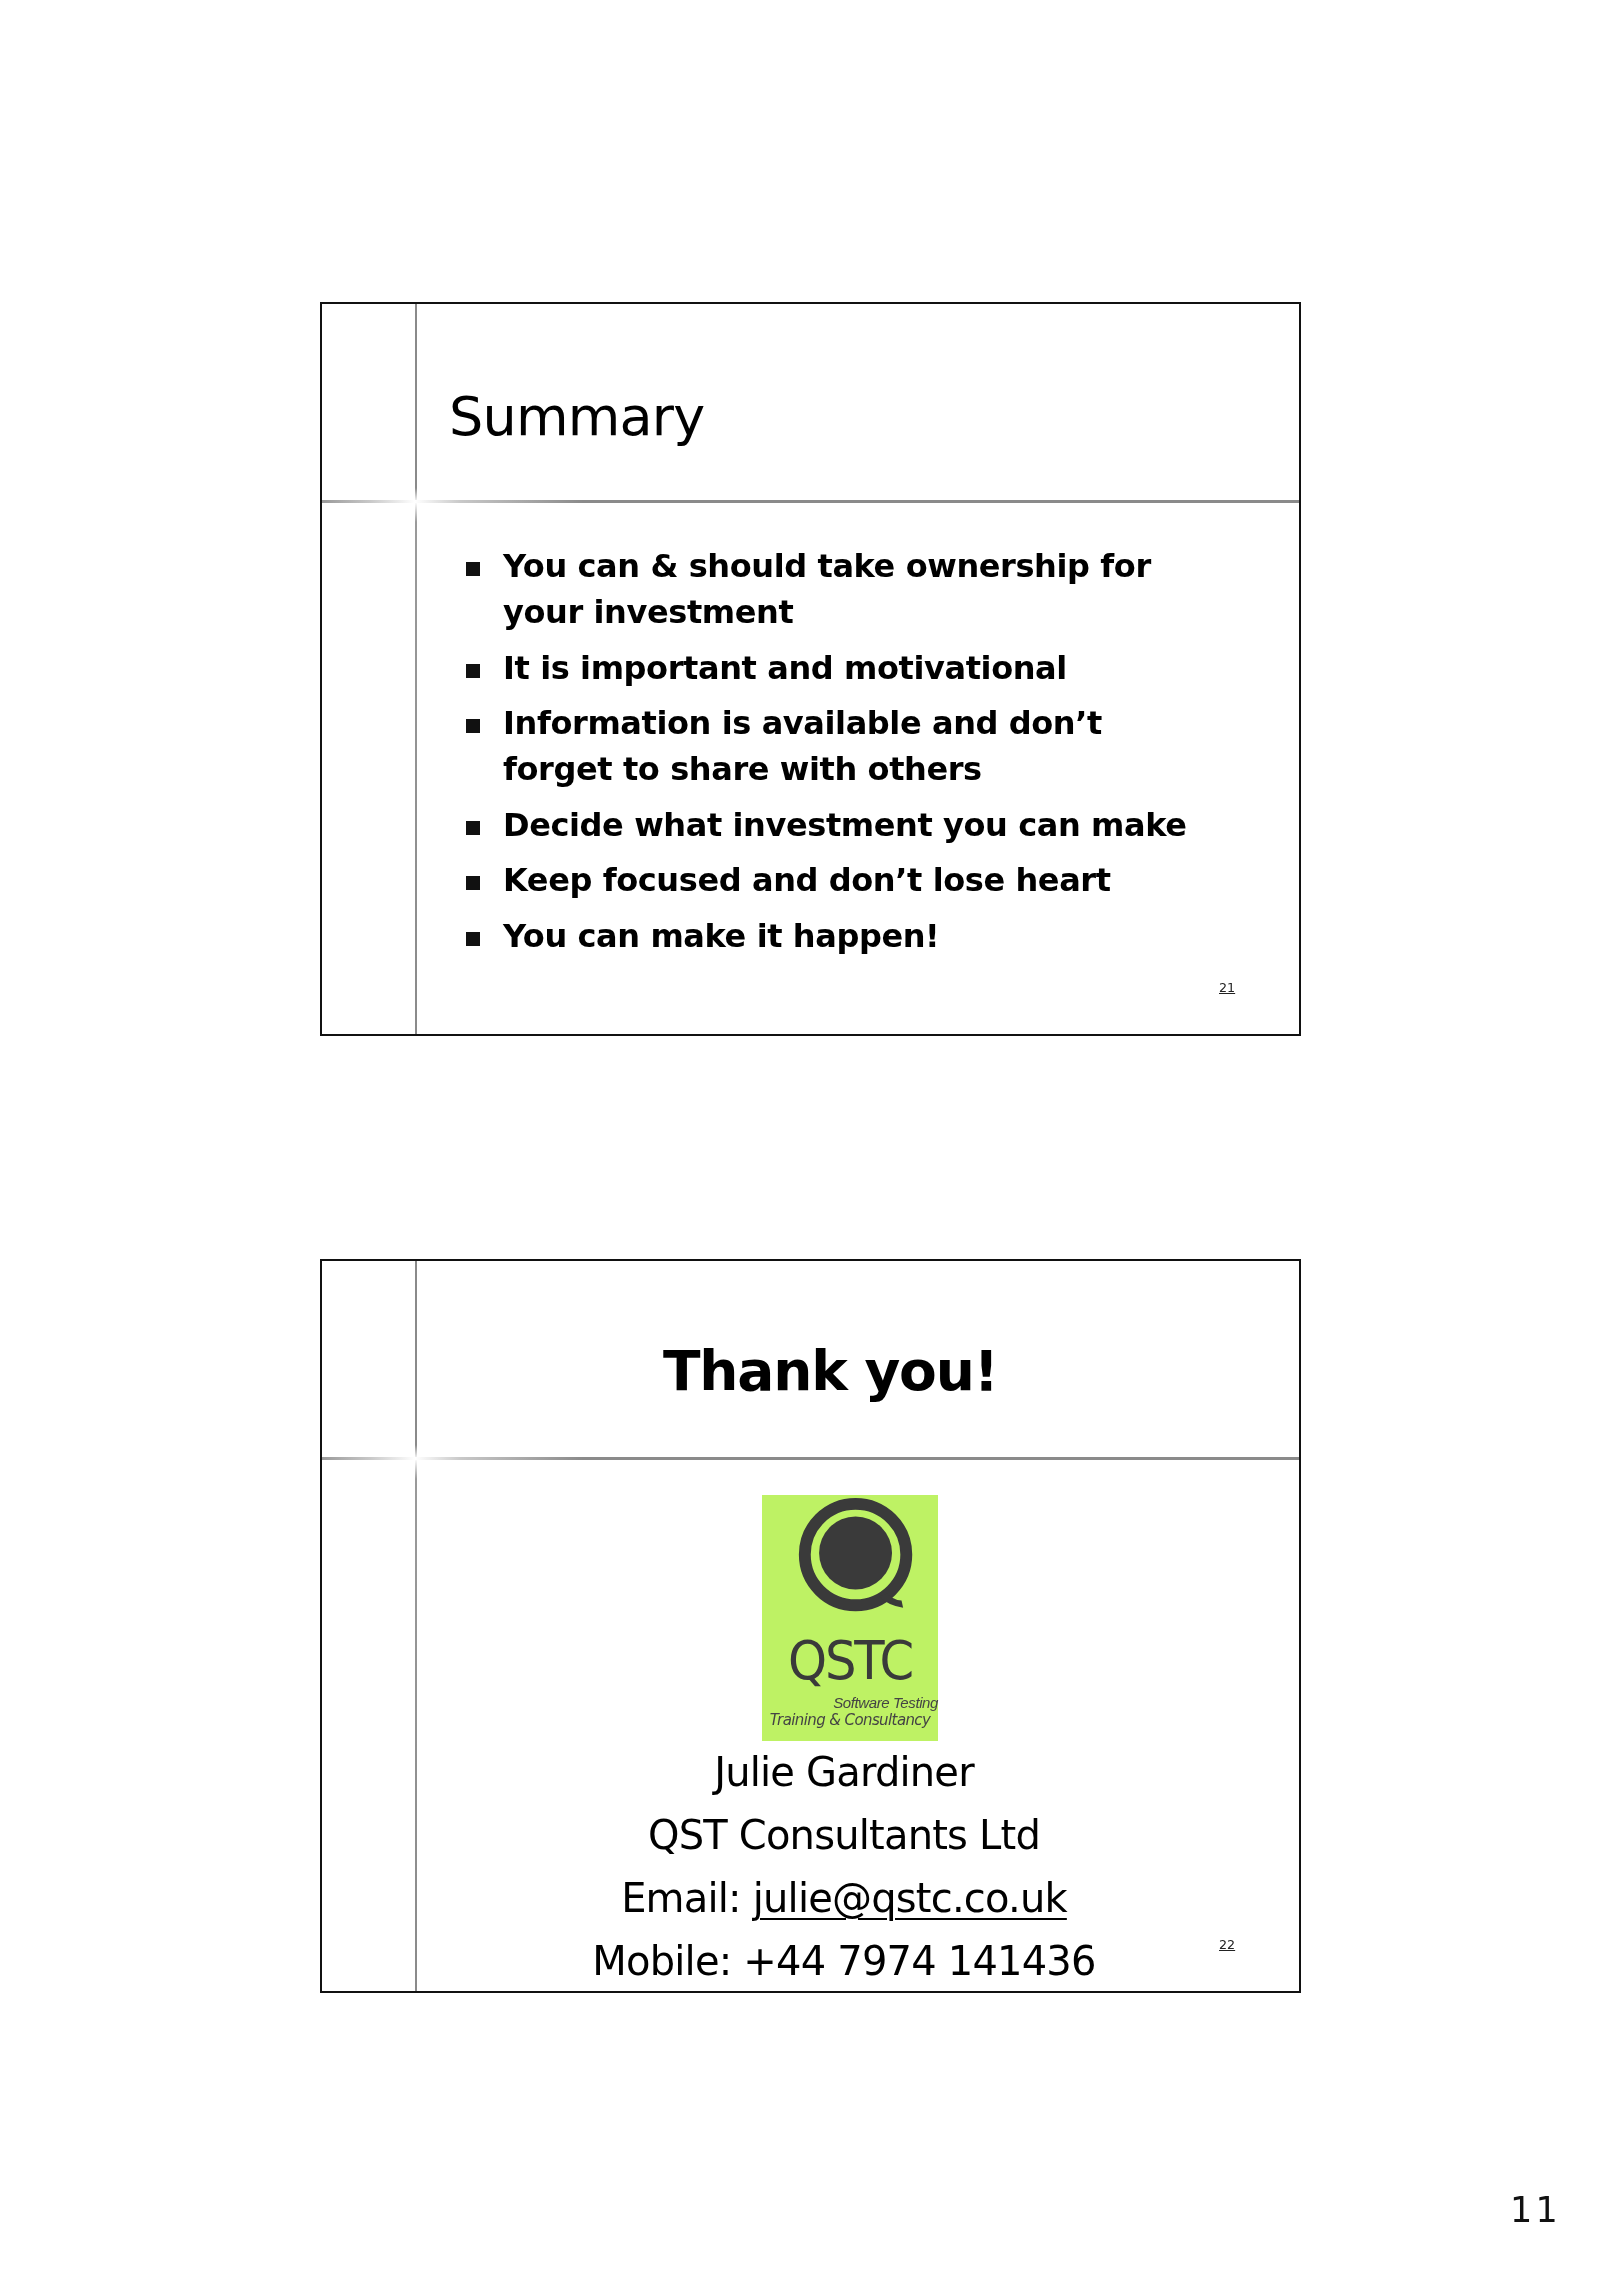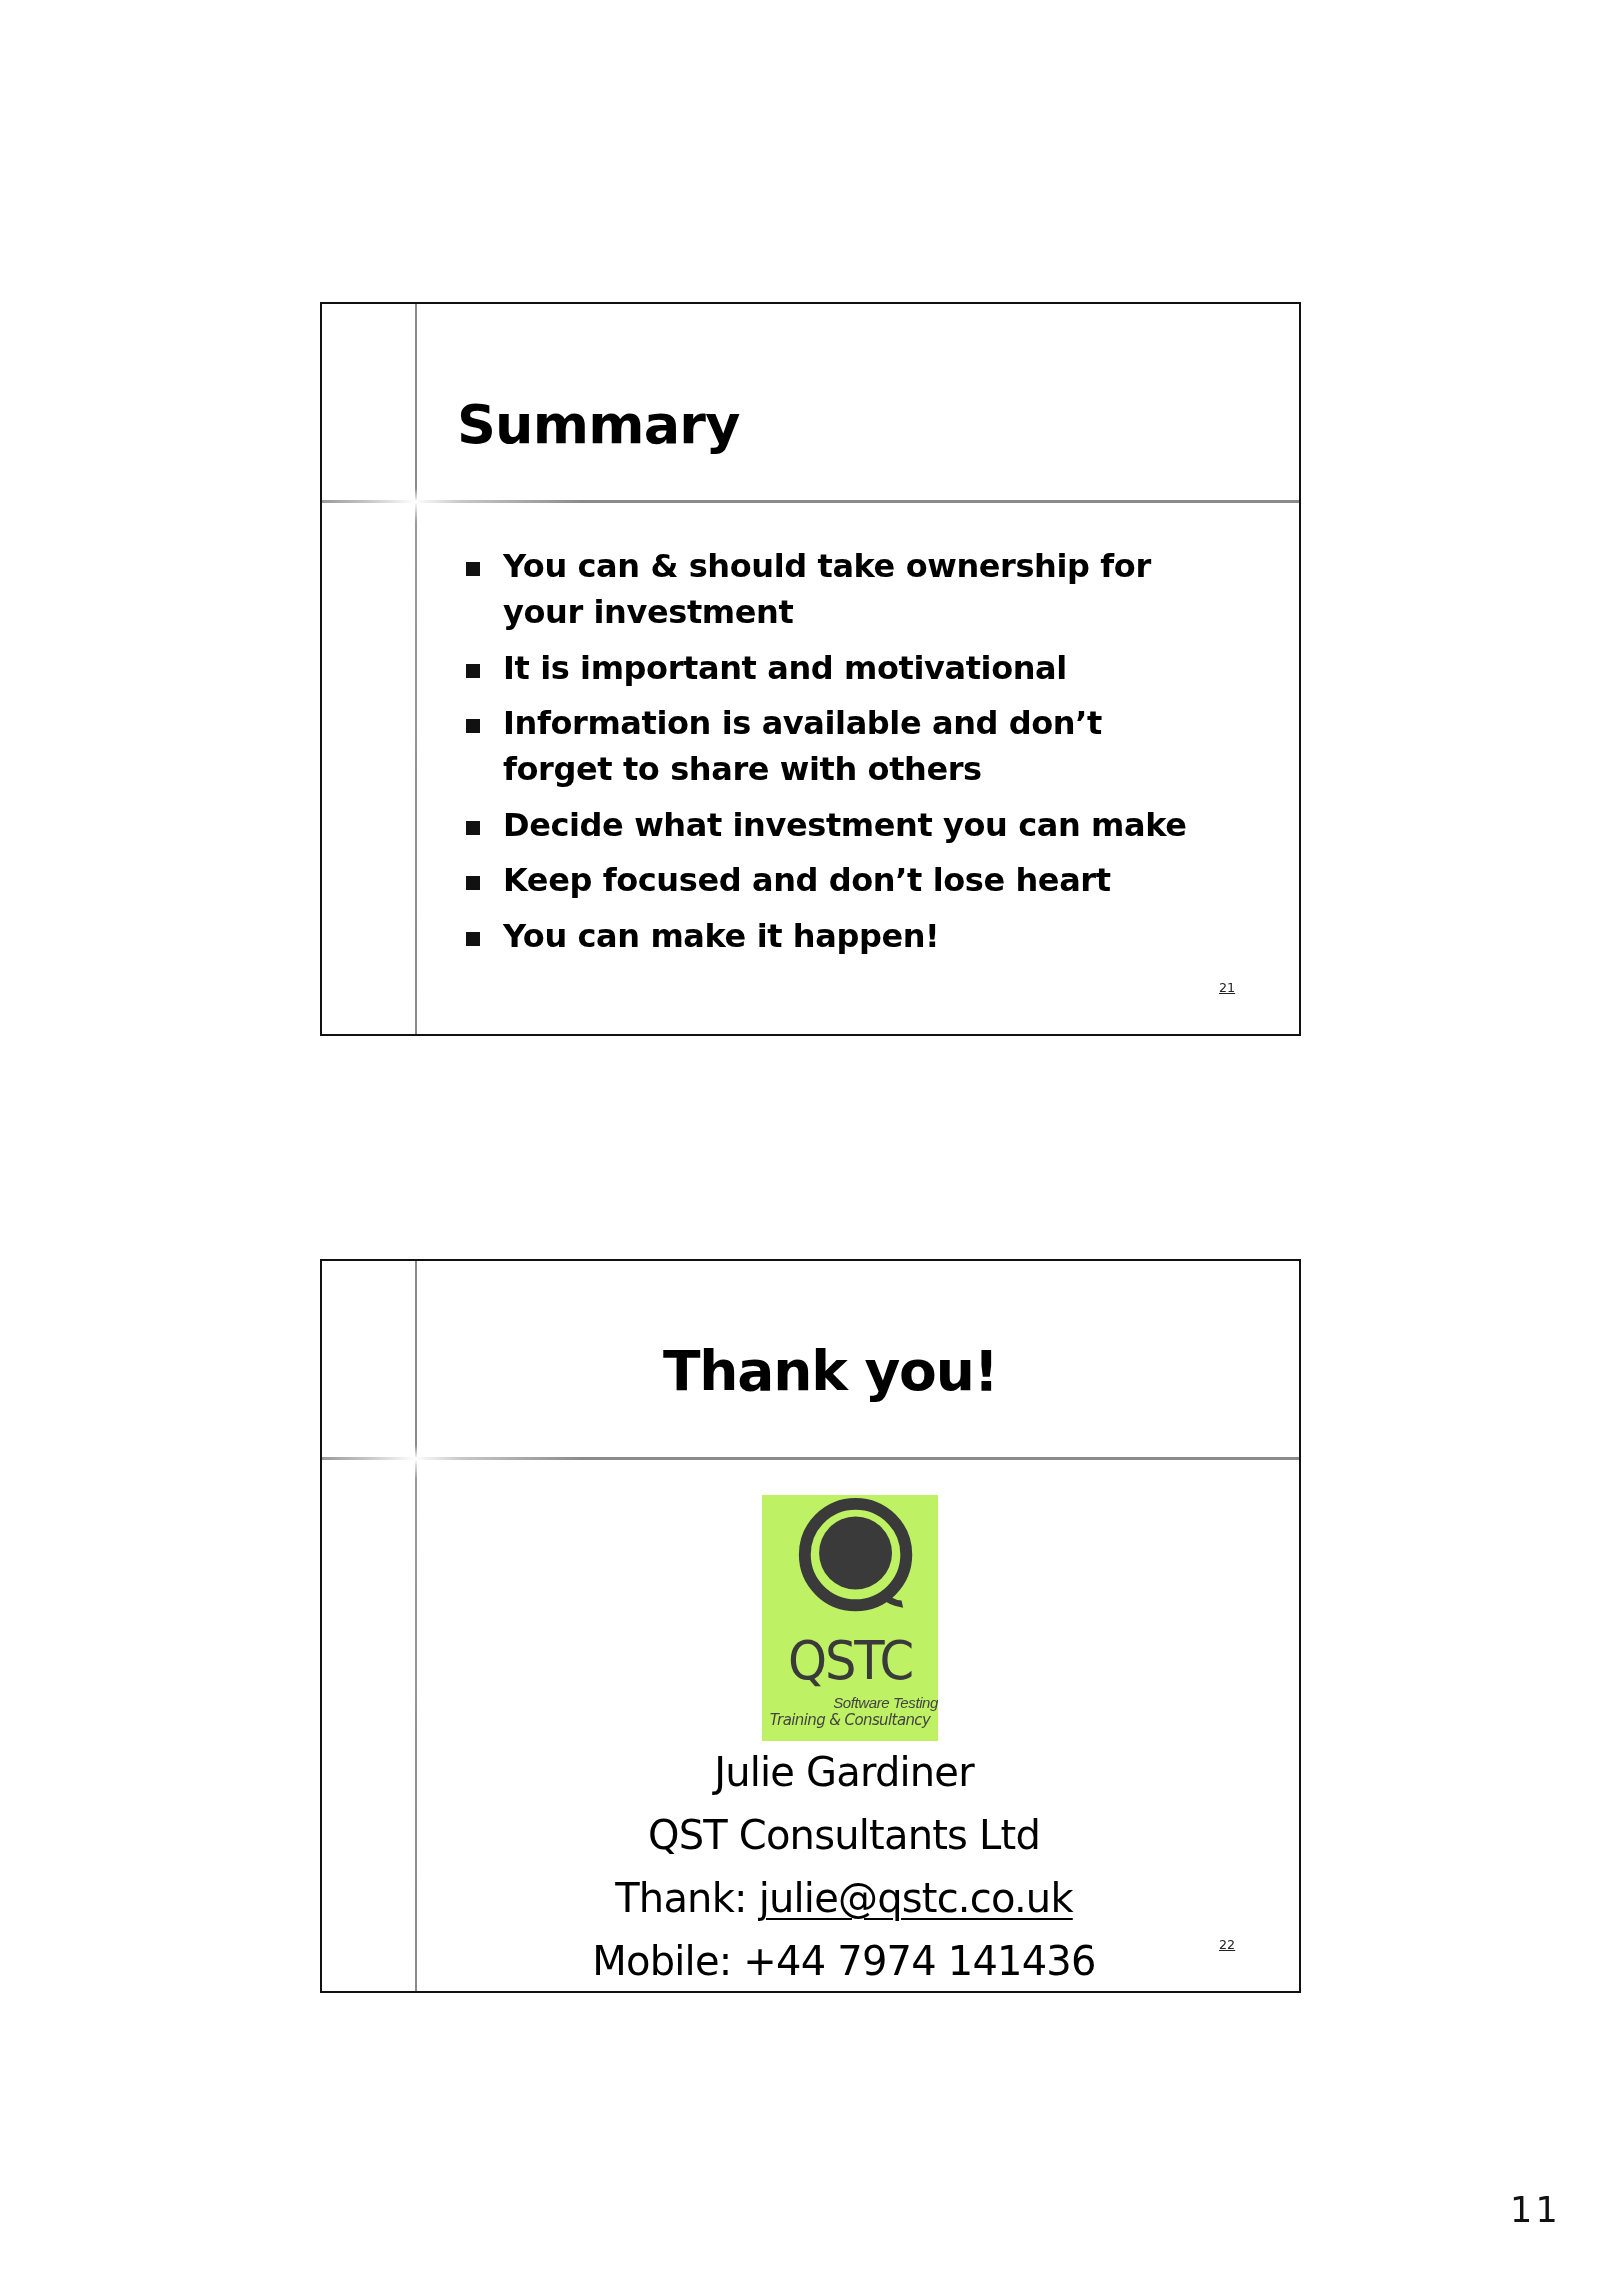--- a/index.html
+++ b/index.html
@@ -17,22 +17,22 @@
   .vline {
     position:absolute; left:93px; top:0; bottom:0; width:2.4px;
     background:linear-gradient(to bottom, #8a8a8a 0, #8a8a8a 184px, #ffffff 198px, #9a9a9a 218px, #8a8a8a 100%);
   }
   .hline {
     position:absolute; left:0; right:0; top:196px; height:3.2px;
     background:linear-gradient(to right, #9a9a9a 0, #c8c8c8 48px, #ffffff 93px, #c8c8c8 139px, #8a8a8a 261px, #8a8a8a 100%);
   }
   .slide-title {
     position:absolute; left:127px; top:86px;
-    font-family:"DejaVu Sans", sans-serif; font-weight:bold;
-    font-size:54px; letter-spacing:-0.8px; margin:8px; line-height:1;
+    font-family:"DejaVu Sans", sans-serif; font-weight:normal;
+    font-size:54px; letter-spacing:-0.8px; margin:0; line-height:1;
   }
   .bullets { position:absolute; left:128px; top:223px; width:824px; margin:16px; padding:0; list-style:none; }
   .bullet-item {
     position:relative; padding-left:37px;
     font-family:"DejaVu Sans", sans-serif; font-weight:bold;
     font-size:32px; line-height:46px; margin-bottom:9.5px; letter-spacing:-0.4px;
   }
   .bullet-mark {
     position:absolute; left:0; top:19px; width:14.3px; height:14.3px; background:#111;
   }
@@ -115,21 +115,21 @@
     </svg>
     <div style="position:absolute;left:0;right:0;top:139px;text-align:center;font-family:'DejaVu Sans',sans-serif;font-size:54px;line-height:1;color:#3a3a3a;letter-spacing:-2.4px;transform:scaleX(0.92);">QSTC</div>
     <div style="position:absolute;left:0;right:0;top:200px;text-align:right;font-family:Liberation Sans, sans-serif;font-style:italic;font-size:15px;line-height:1;color:#444;letter-spacing:-0.4px;">Software Testing</div>
     <div style="position:absolute;left:0;right:0;top:218px;text-align:center;font-family:'DejaVu Sans',sans-serif;font-style:italic;font-size:15px;line-height:1;color:#444;letter-spacing:-0.6px;">Training &amp; Consultancy</div>
   </div>
 
   <div class="contact" style="top:480px;">
     <div class="contact-line">Julie Gardiner</div>
     <div class="contact-line">QST Consultants Ltd</div>
     <div class="contact-line">
-      <span>Thank:</span>
+      <span>Email:</span>
       <a class="email-link">julie@qstc.co.uk</a>
     </div>
     <div class="contact-line">
       <span>Mobile:</span>
       <span>+44 7974 141436</span>
     </div>
   </div>
 
   <div class="slide-number">22</div>
 </div>

